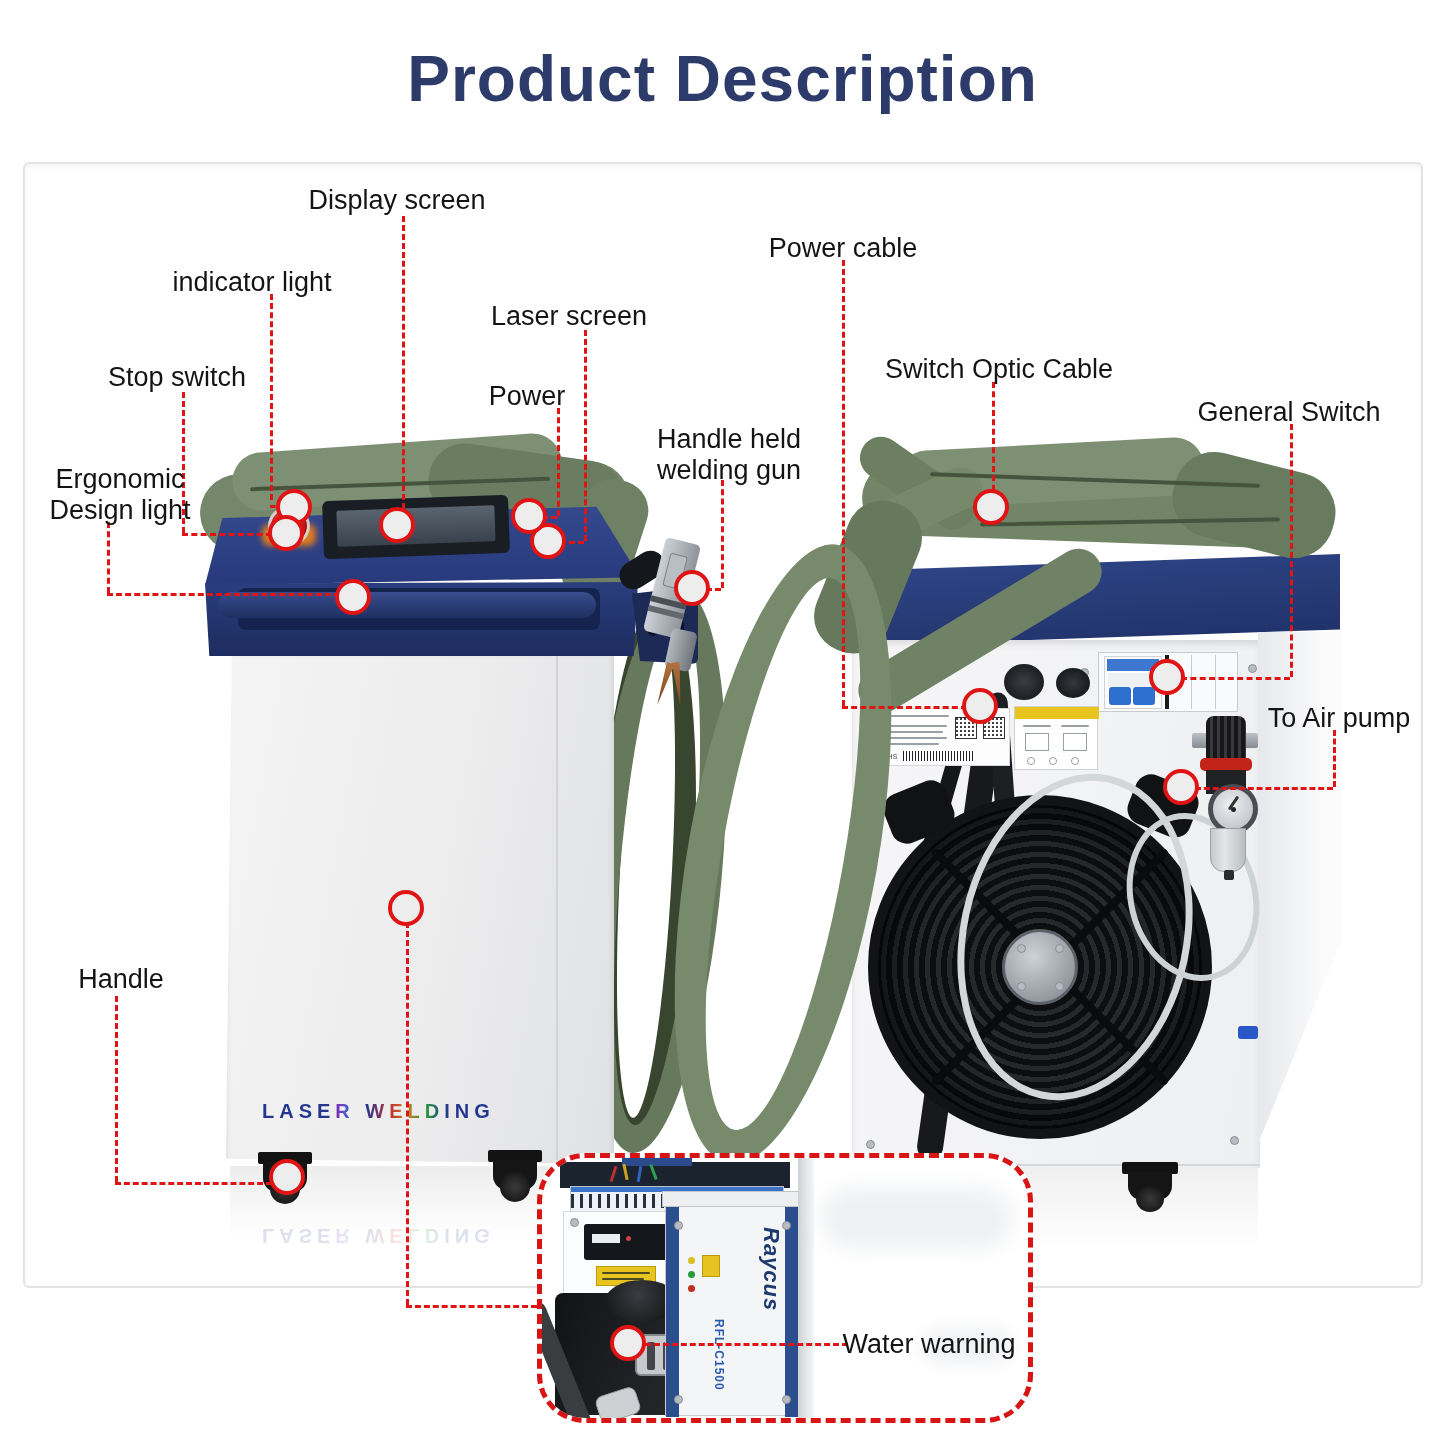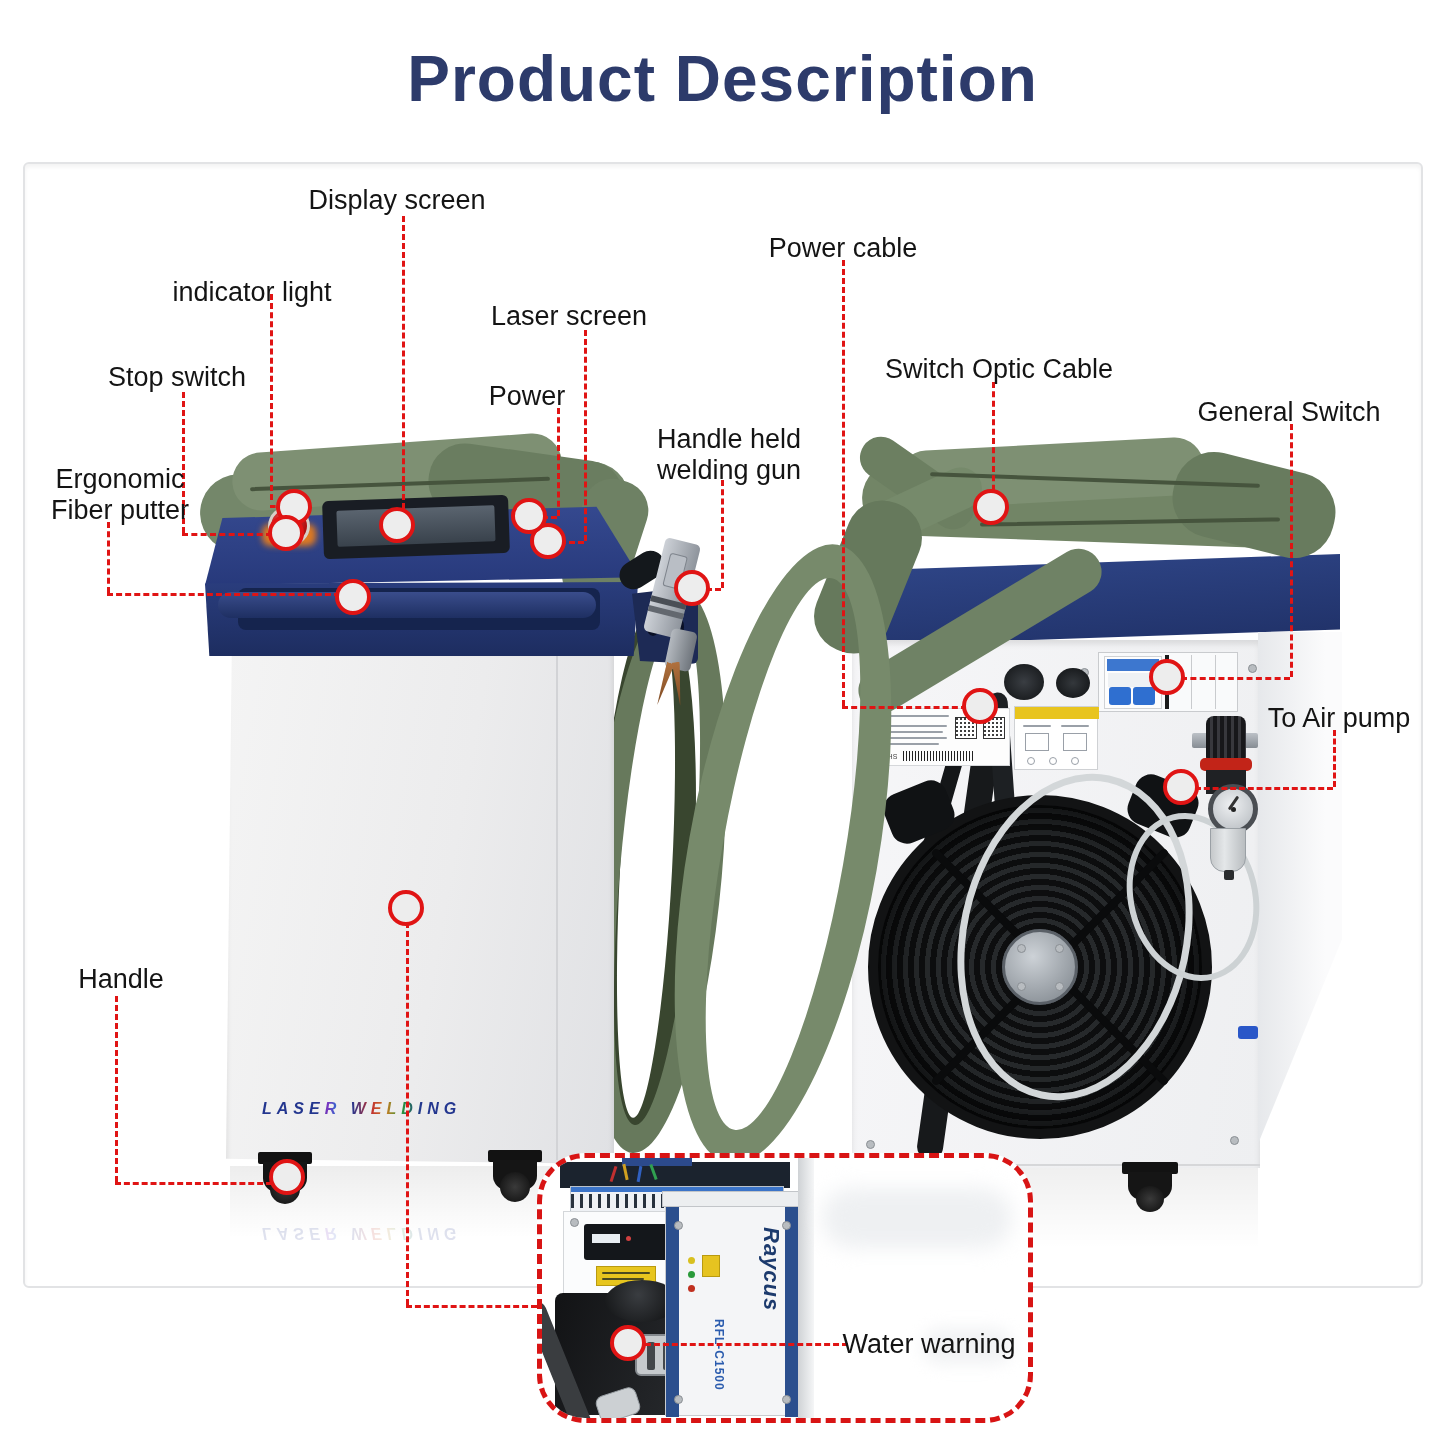--- a/index.html
+++ b/index.html
@@ -9,23 +9,23 @@
   .lbl{position:absolute;font-size:27px;color:#141414;text-align:center;transform:translateX(-50%);white-space:nowrap;z-index:21;line-height:1.15;}
   .lbl.wrap{white-space:normal;}
   .vline{position:absolute;width:0;border-left:3px dashed #e01414;z-index:20;}
   .hline{position:absolute;height:0;border-top:3px dashed #e01414;z-index:20;}
   .mark{position:absolute;width:28px;height:28px;border-radius:50%;border:4px solid #e01414;background:#ededed;transform:translate(-50%,-50%);z-index:20;}
   .blob{position:absolute;border-radius:40px;}
   .crease{position:absolute;background:#46543d;border-radius:3px;}
   .screw{position:absolute;width:7px;height:7px;border-radius:50%;background:#b8bcc0;border:1px solid #8a8f94;}
   .tinyline{position:absolute;background:#4a4a20;height:2px;border-radius:1px;}
   .plateline{position:absolute;background:#9aa0a8;height:2px;border-radius:1px;}
-  .logo-grad{font-weight:700;letter-spacing:5px;font-size:16px;
+  .logo-grad{font-weight:700;letter-spacing:5px;font-size:20px;
     background:linear-gradient(90deg,#23368f 0%,#23368f 28%,#7a35c0 33%,#2a6fd0 38%,#23368f 45%,#c03030 55%,#d07a20 62%,#2a9a3a 70%,#23368f 80%,#23368f 100%);
-    -webkit-background-clip:text;background-clip:text;color:transparent;font-style:italic;}
+    -webkit-background-clip:text;background-clip:text;color:transparent;}
 </style>
 </head>
 <body>
 
 <div id="stage">
 
   <div class="abs" style="left:0;top:42px;width:1445px;text-align:center;font-size:64px;font-weight:700;color:#2d3b6b;letter-spacing:1px;">Product Description</div>
 
   <div class="abs" style="left:23px;top:162px;width:1400px;height:1126px;background:#fff;border:2px solid #e2e3e5;border-radius:6px;box-shadow:inset 0 3px 4px rgba(0,0,0,.05);z-index:1;"></div>
 
@@ -257,28 +257,28 @@
       <div class="screw" style="left:116px;top:196px;"></div>
     </div>
 
     <div class="abs" style="left:256px;top:0;width:16px;height:270px;background:linear-gradient(90deg,#cfd2d5,#f5f6f7);"></div>
     <div class="abs" style="left:280px;top:30px;width:190px;height:60px;background:#eef0f2;border-radius:40px;filter:blur(10px);"></div>
     <div class="abs" style="left:380px;top:170px;width:90px;height:36px;background:#f1f2f4;border-radius:30px;filter:blur(8px);"></div>
   </div>
 
   <div class="lbl" style="left:397px;top:185px;">Display screen</div>
   <div class="lbl" style="left:843px;top:233px;">Power cable</div>
-  <div class="lbl" style="left:252px;top:277px;">indicator light</div>
+  <div class="lbl" style="left:252px;top:267px;">indicator light</div>
   <div class="lbl" style="left:569px;top:301px;">Laser screen</div>
   <div class="lbl" style="left:177px;top:362px;">Stop switch</div>
   <div class="lbl" style="left:999px;top:354px;">Switch Optic Cable</div>
   <div class="lbl" style="left:527px;top:381px;">Power</div>
   <div class="lbl" style="left:1289px;top:397px;">General Switch</div>
   <div class="lbl wrap" style="left:729px;top:424px;width:200px;">Handle held welding gun</div>
-  <div class="lbl wrap" style="left:120px;top:464px;width:180px;">Ergonomic Fiber putter</div>
+  <div class="lbl wrap" style="left:120px;top:464px;width:180px;">Ergonomic Design light</div>
   <div class="lbl" style="left:1339px;top:703px;">To Air pump</div>
   <div class="lbl" style="left:121px;top:964px;">Handle</div>
   <div class="lbl" style="left:929px;top:1329px;">Water warning</div>
 
   <div class="vline" style="left:402px;top:216px;height:302px;"></div>
   <div class="vline" style="left:270px;top:294px;height:206px;"></div>
   <div class="hline" style="left:270px;top:505px;width:14px;"></div>
   <div class="vline" style="left:584px;top:330px;height:211px;"></div>
   <div class="hline" style="left:560px;top:541px;width:24px;"></div>
   <div class="vline" style="left:557px;top:408px;height:108px;"></div>

